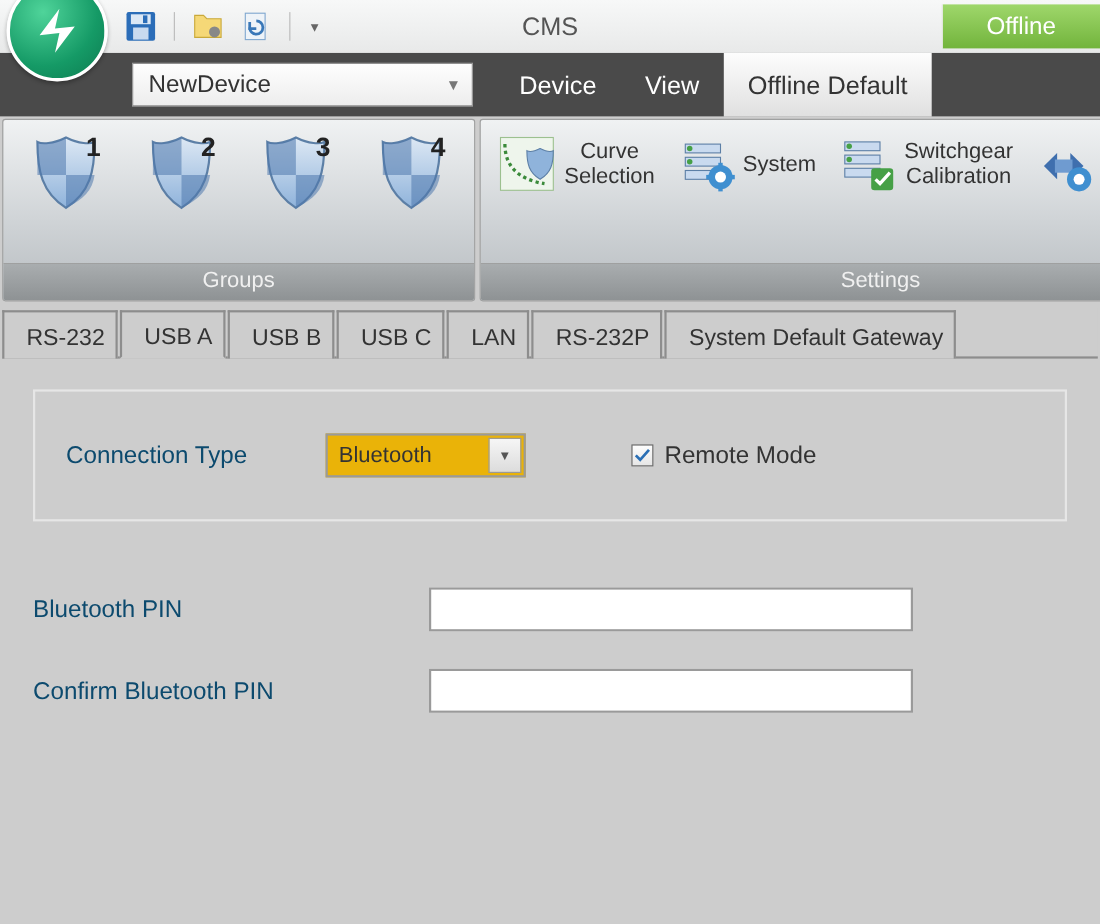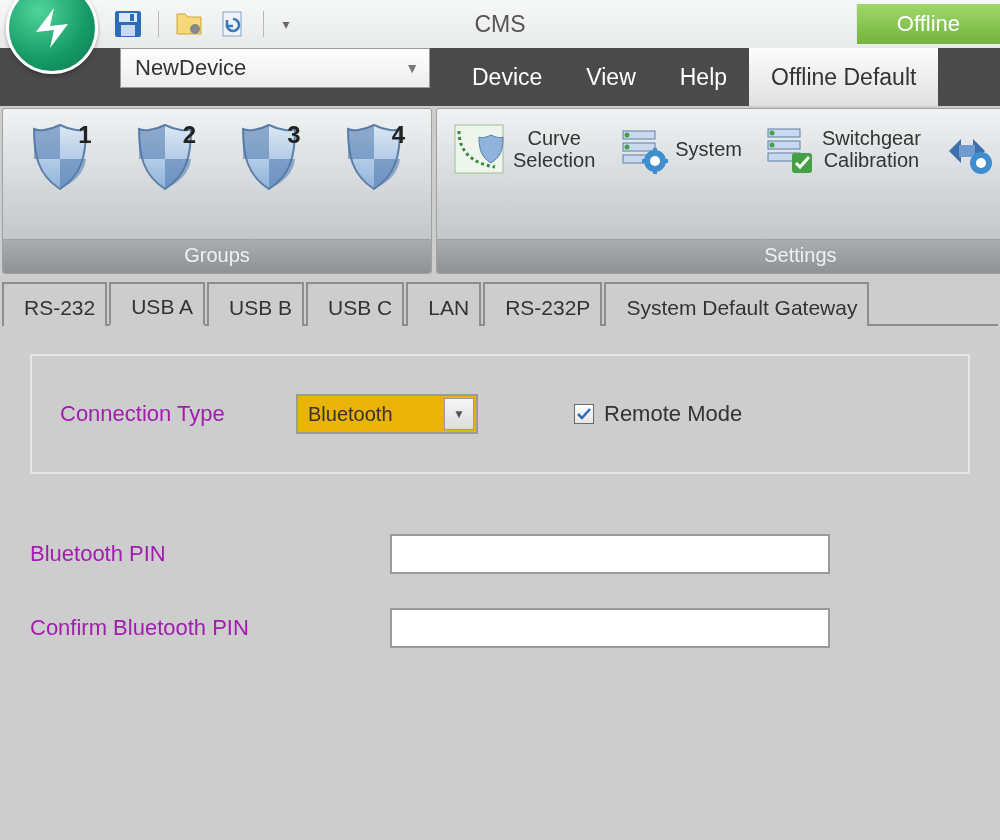--- a/index.html
+++ b/index.html
@@ -44,21 +44,21 @@
   }
   .app-logo {
     width:92px; height:92px; border-radius:50%;
     background: radial-gradient(circle at 35% 30%, #4fd49a, #159a66 60%, #0d7a50);
     border:3px solid #fff;
     position:absolute; top:-18px; left:6px;
     display:flex; align-items:center; justify-content:center;
     box-shadow:0 2px 4px rgba(0,0,0,.3);
     z-index:5;
   }
-  .device-combo-wrap { margin-left:120px; display:flex; align-items:flex-start; }
+  .device-combo-wrap { margin-left:120px; display:flex; align-items:center; }
   .device-combo {
     background:linear-gradient(to bottom,#fefefe,#ededed);
     border:1px solid #9a9a9a;
     height:40px; width:310px;
     display:flex; align-items:center; padding:0 14px;
     font-size:22px; color:#333;
     position:relative;
   }
   .device-combo .dd-arrow { position:absolute; right:10px; color:#777; font-size:14px; }
   .menu-items { display:flex; margin-left:20px; }
@@ -124,21 +124,21 @@
     top:2px;
   }
 
   
   .form-area { padding:28px 30px; }
   .fieldset {
     border:2px solid #e6e6e6;
     padding:38px 28px;
     display:flex; align-items:center; gap:36px;
   }
-  .fld-label { font-size:22px; color:#a21caf; min-width:200px; }
+  .fld-label { font-size:22px; color:#0c4a6e; min-width:200px; }
   .combo {
     border:2px solid #9a9a9a; background:#eab308; height:40px; width:182px;
     display:flex; align-items:center; padding:0 10px; position:relative;
     font-size:20px; color:#333;
   }
   .combo .dd-btn {
     position:absolute; right:2px; top:2px; bottom:2px; width:30px;
     border:1px solid #9a9a9a;
     background:linear-gradient(to bottom,#f6f6f6,#dcdcdc);
     display:flex; align-items:center; justify-content:center;
@@ -198,21 +198,20 @@
 <div class="menubar">
   <div class="device-combo-wrap">
     <div class="device-combo">
       <span>NewDevice</span>
       <span class="dd-arrow">▼</span>
     </div>
   </div>
   <div class="menu-items" id="menu-items">
       <div class="menu-item">Device</div>
       <div class="menu-item">View</div>
-      <div class="menu-item">Help</div>
       <div class="menu-item active">Offline Default</div>
     </div>
 </div>
 
 <div class="ribbon">
   <div class="ribbon-group rg-groups">
     <div class="ribbon-body" id="groups-body">
         <div class="shield-slot">
           <svg width="64" height="72" viewBox="0 0 64 72">
             <defs>

